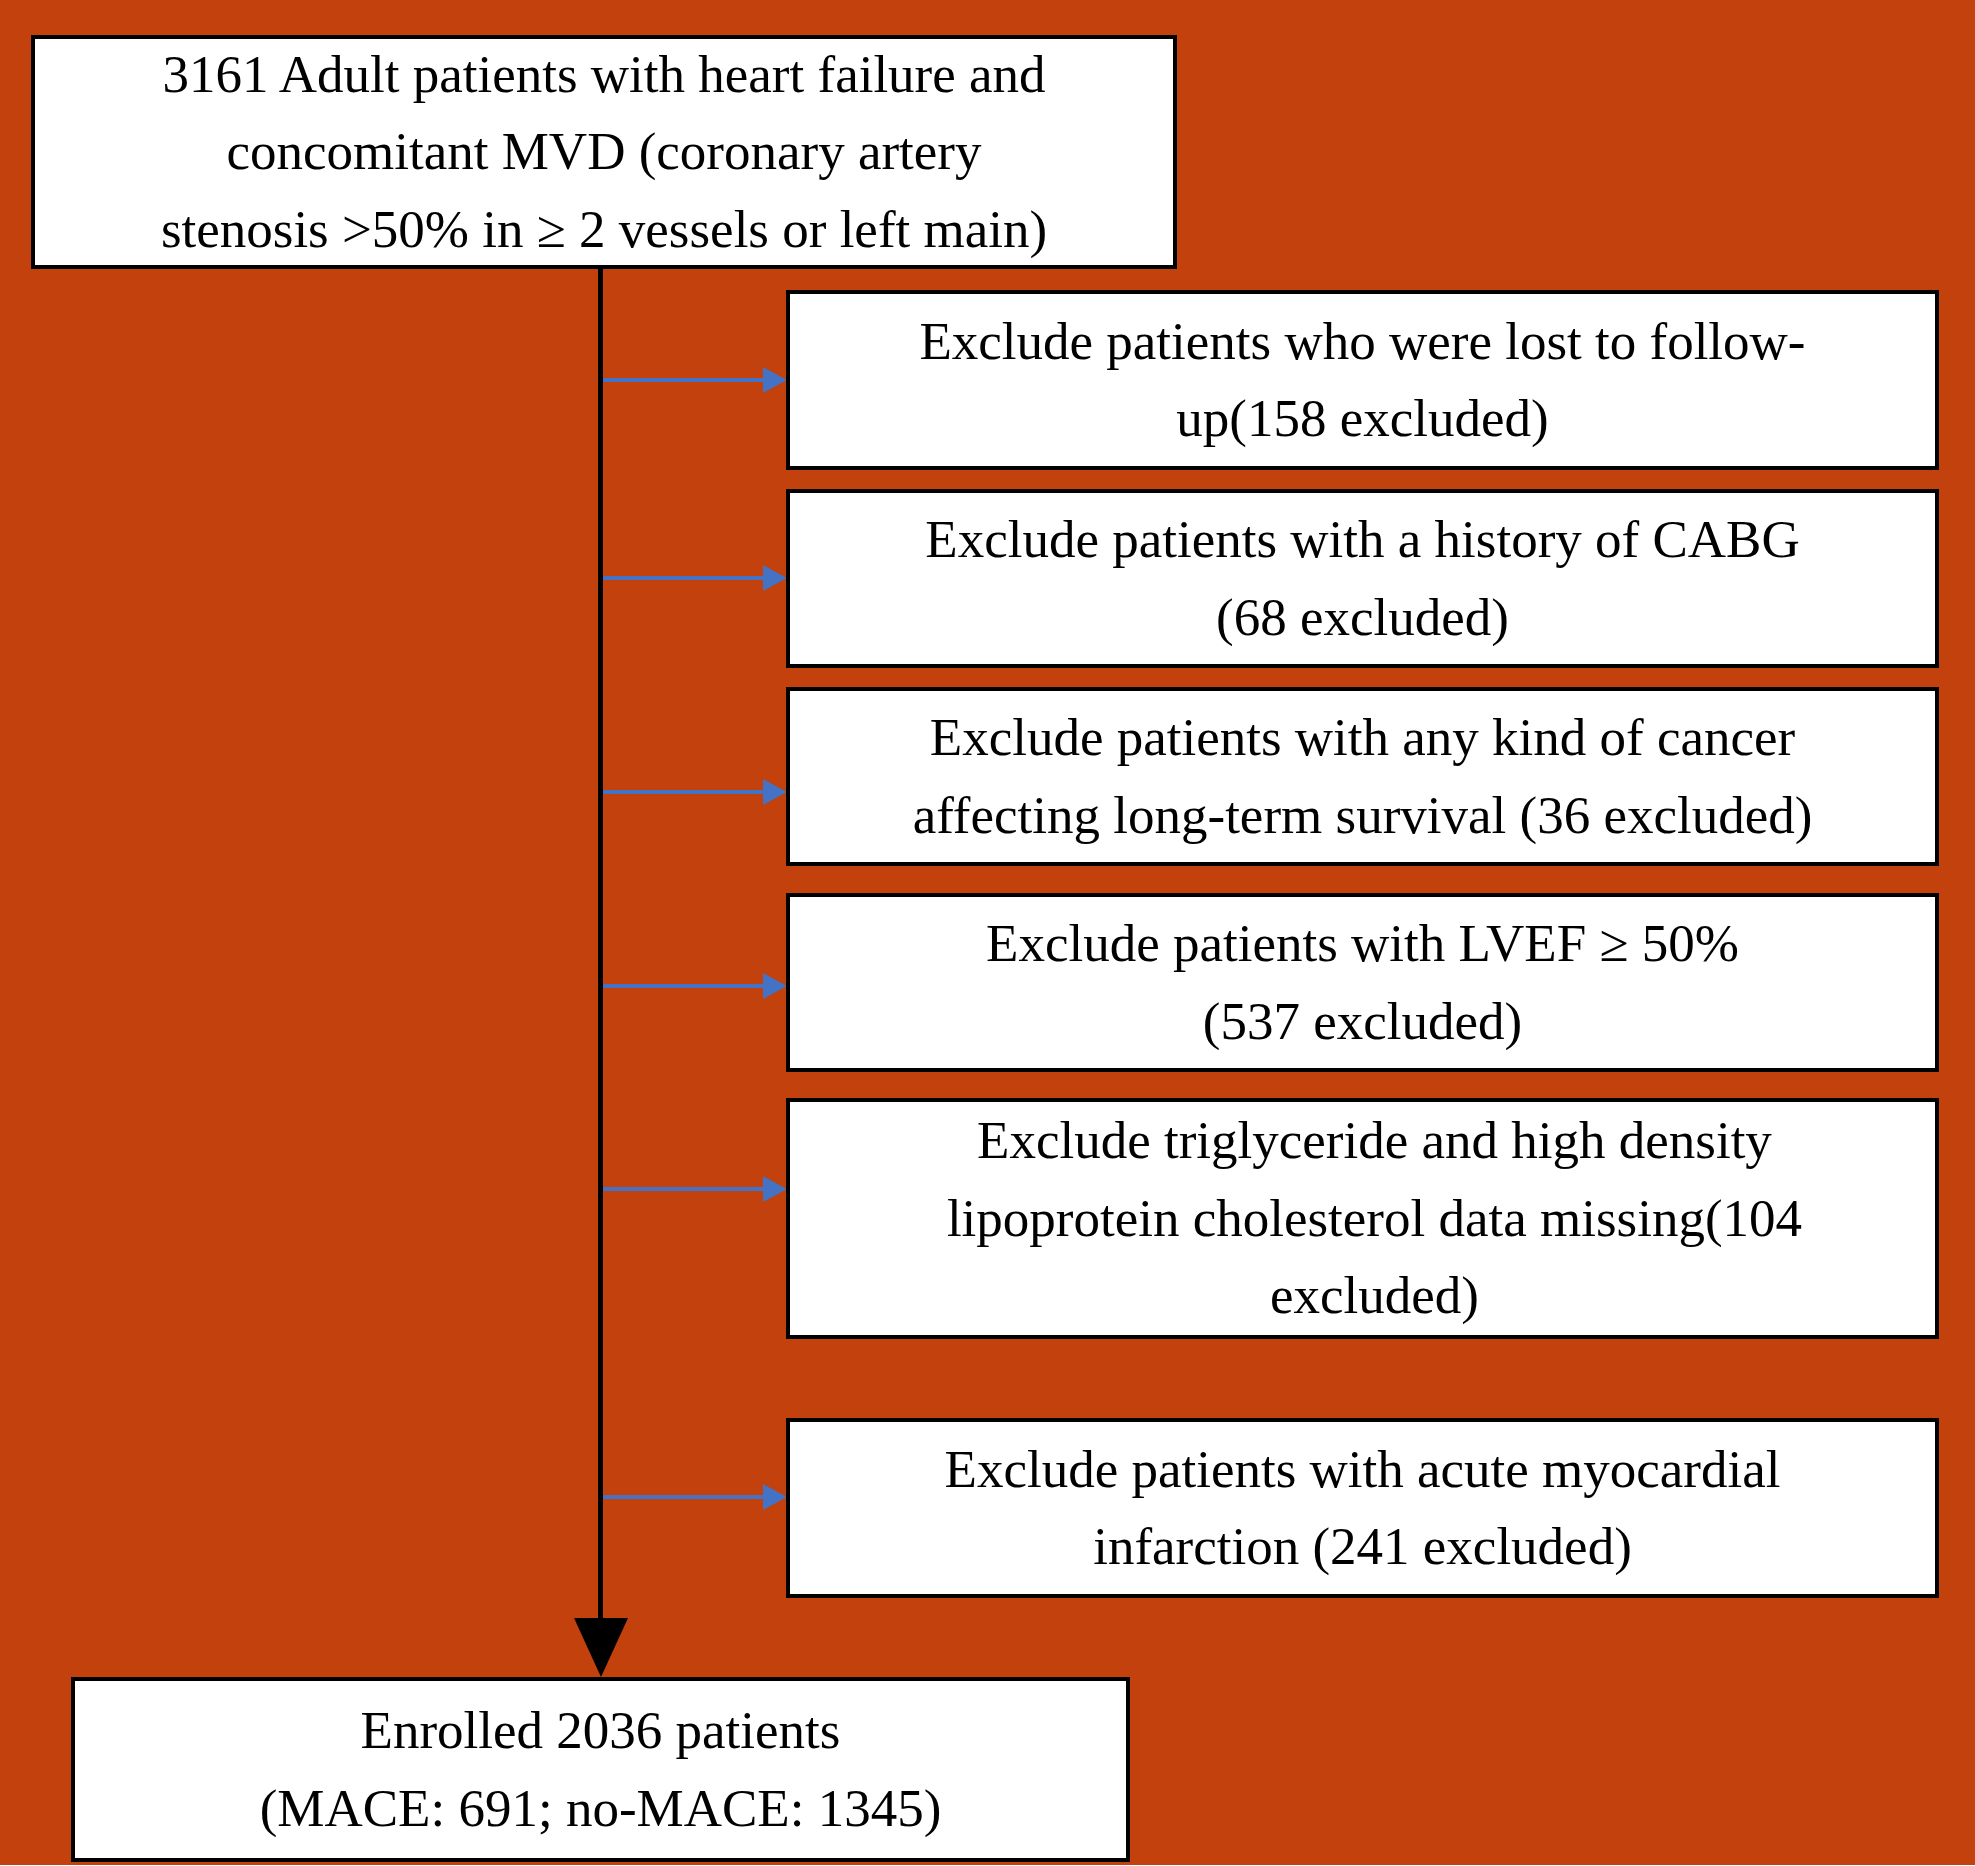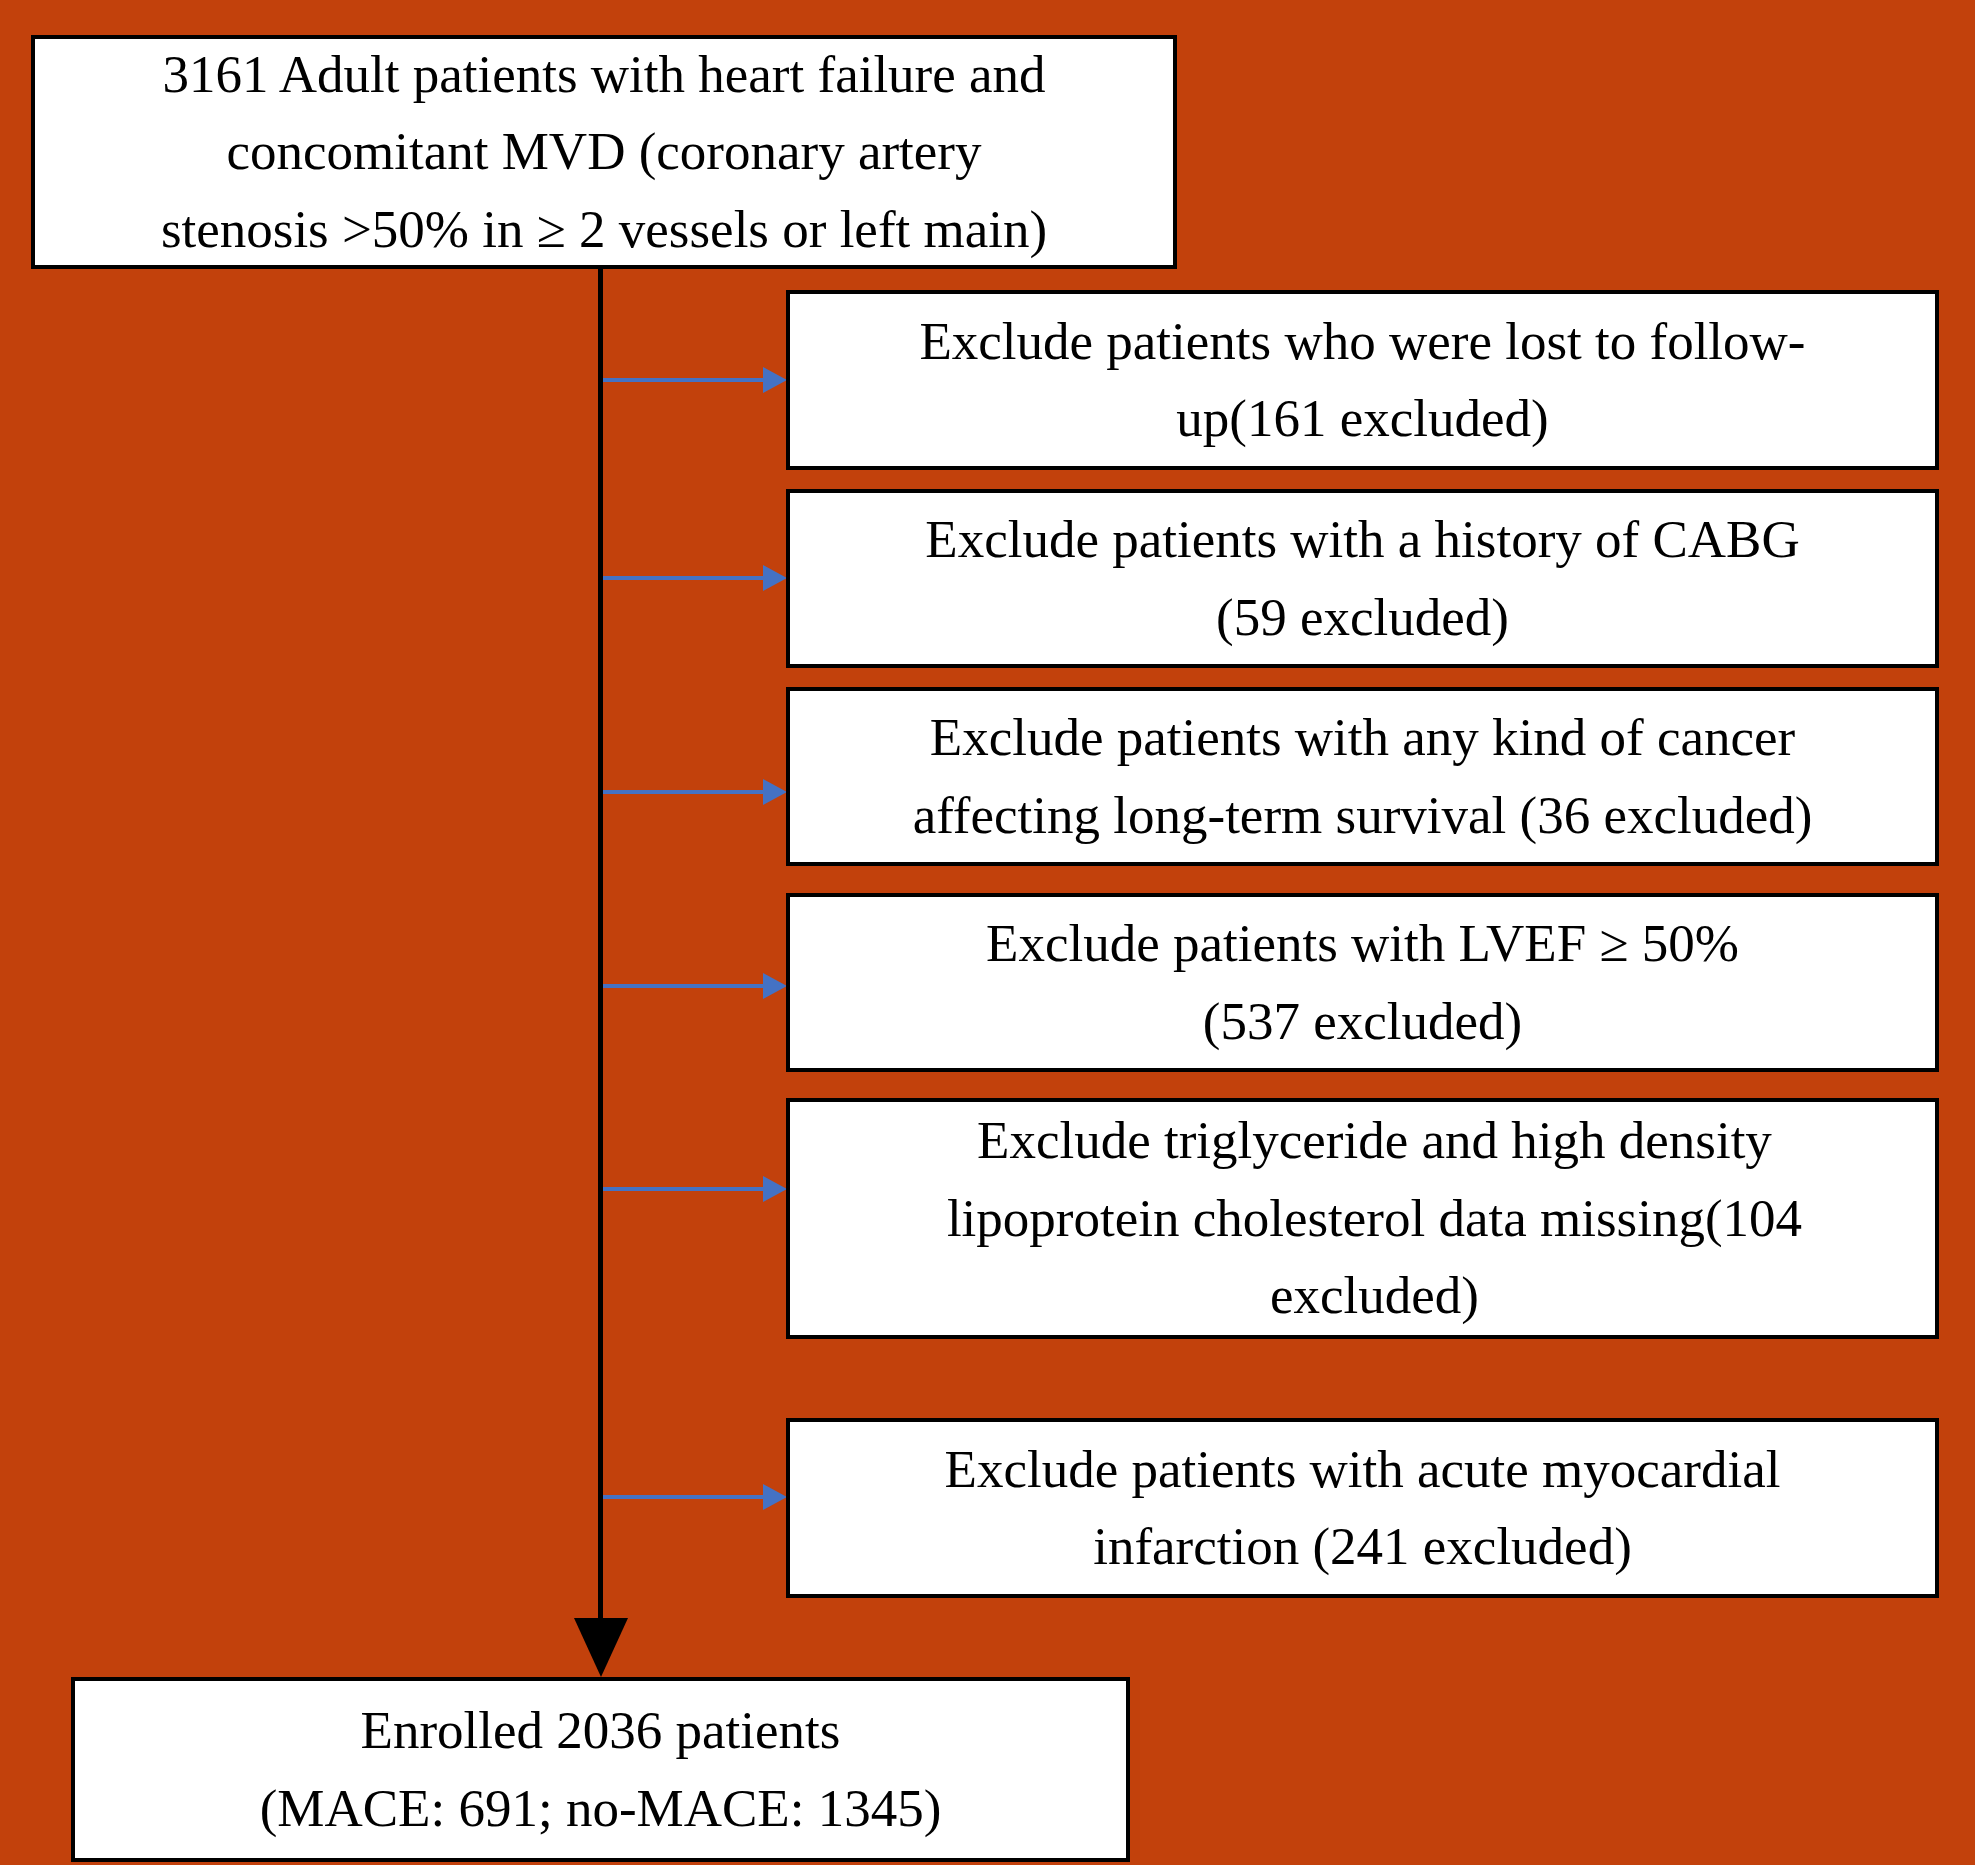--- a/index.html
+++ b/index.html
@@ -114,25 +114,25 @@
     <span class="shaft"></span>
     <span class="head"></span>
   </div>
   <div class="harrow" id="arrow-6">
     <span class="shaft"></span>
     <span class="head"></span>
   </div>
 
   <div class="box excl" id="excl-1">
     <span class="txt">Exclude patients who were lost to follow-
-up(161 excluded)</span>
+up(158 excluded)</span>
   </div>
   <div class="box excl" id="excl-2">
     <span class="txt">Exclude patients with a history of CABG
-(59 excluded)</span>
+(68 excluded)</span>
   </div>
   <div class="box excl" id="excl-3">
     <span class="txt">Exclude patients with any kind of cancer
 affecting long-term survival (36 excluded)</span>
   </div>
   <div class="box excl" id="excl-4">
     <span class="txt">Exclude patients with LVEF ≥ 50%
 (537 excluded)</span>
   </div>
   <div class="box excl" id="excl-5">

